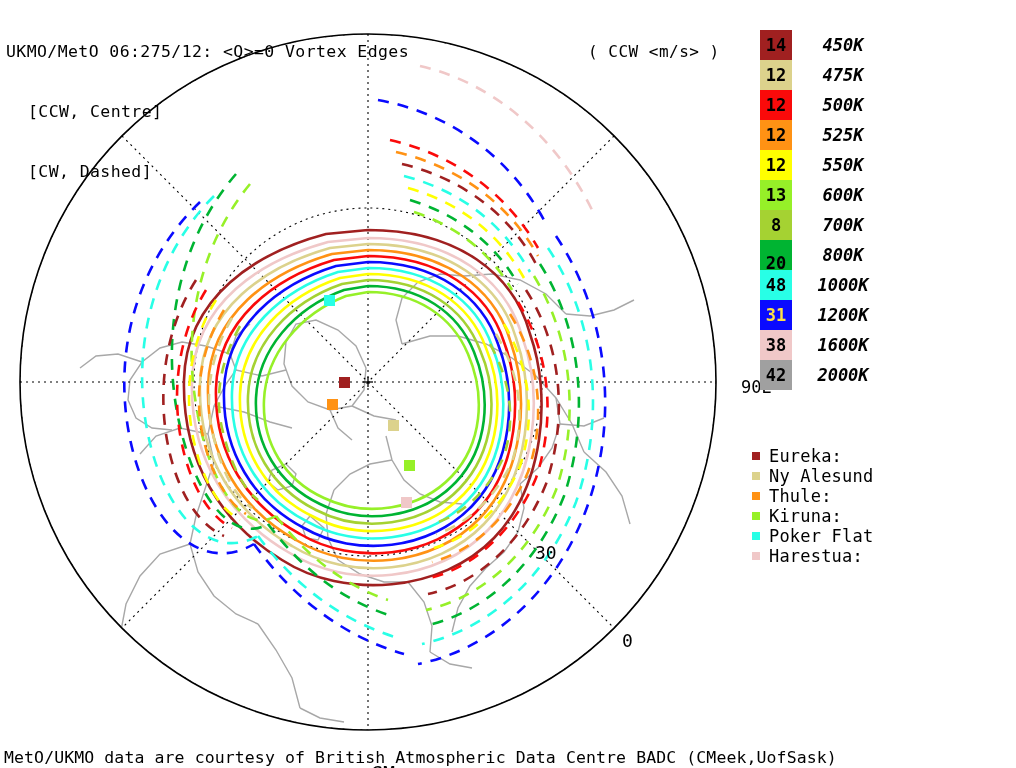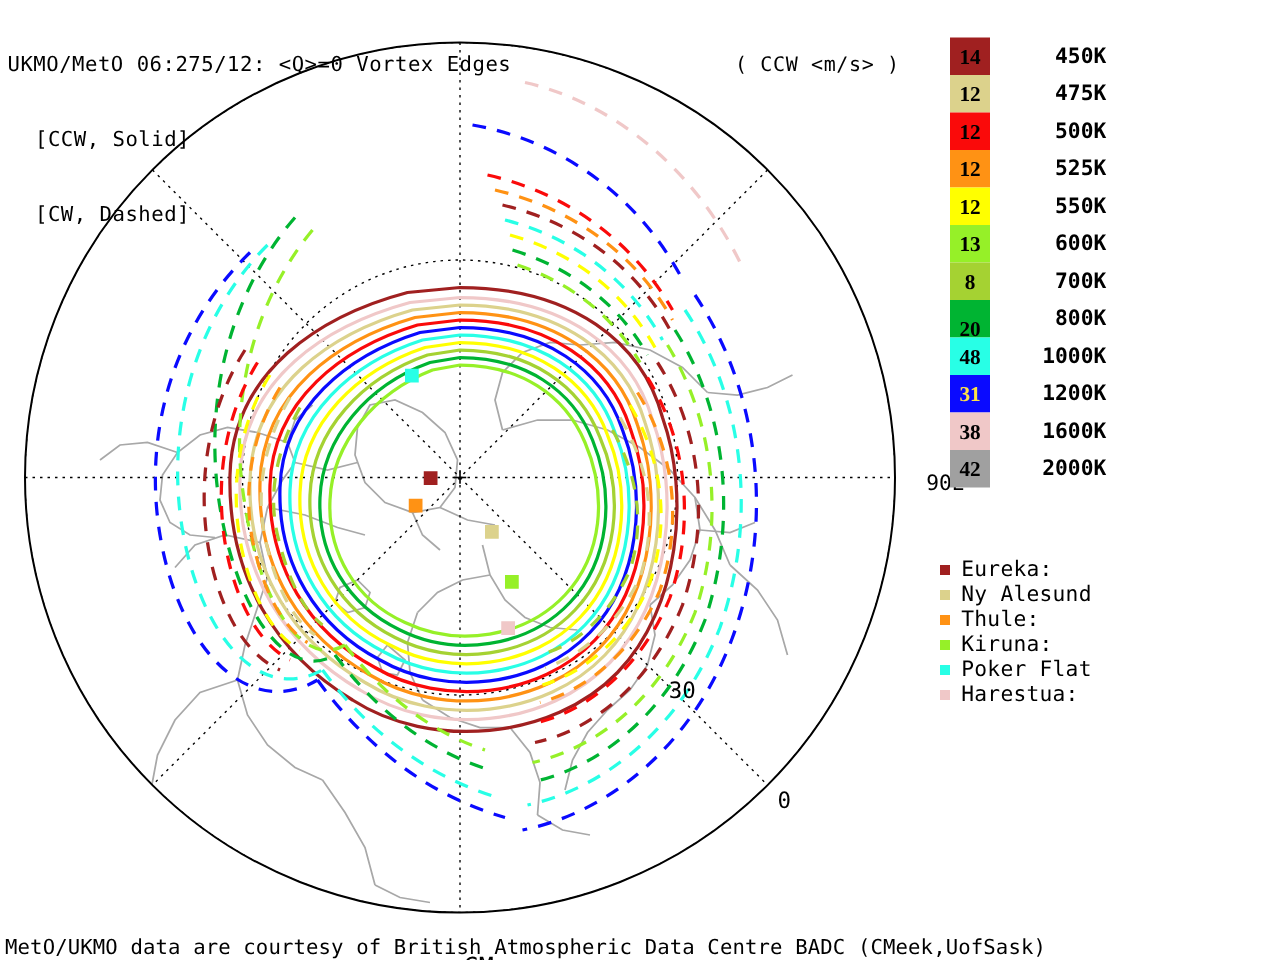--- a/index.html
+++ b/index.html
@@ -76,36 +76,36 @@
     height: 30px;
   }
   .cb-swatch {
     width: 32px;
     height: 30px;
     position: relative;
     display: flex;
     align-items: center;
     justify-content: center;
     box-sizing: border-box;
-    font-family: Liberation Serif, serif;
   }
   .cb-value {
     font-size: 17px;
     font-weight: bold;
     color: #000;
     line-height: 1;
   }
   .cb-label {
     font-size: 17px;
     font-weight: bold;
     margin-left: 9px;
     white-space: pre;
     letter-spacing: 0px;
     min-width: 84px;
-    text-align: right;
+    text-align: center;
+    font-style: italic;
   }
 
   
   #station-legend {
     position: absolute;
     left: 752px;
     top: 446px;
     z-index: 40;
   }
   .st-row {
@@ -150,21 +150,21 @@
     z-index: 40;
   }
 </style>
 </head>
 <body>
 
 <div class="stage">
 
   <div id="title-block">
     <span class="ttl-main">UKMO/MetO 06:275/12: &lt;Q&gt;=0 Vortex Edges</span>
-    <span class="ttl-sub">[CCW, Solid]</span>
+    <span class="ttl-sub">[CCW, Centre]</span>
     <span class="ttl-sub">[CW, Dashed]</span>
   </div>
 
   <div id="map-panel">
     <svg id="map-svg" width="740" height="720" viewBox="0 0 740 720" xmlns="http://www.w3.org/2000/svg">
       <defs>
         <clipPath id="globeClip">
           <circle cx="368" cy="358" r="348"></circle>
         </clipPath>
       </defs>

